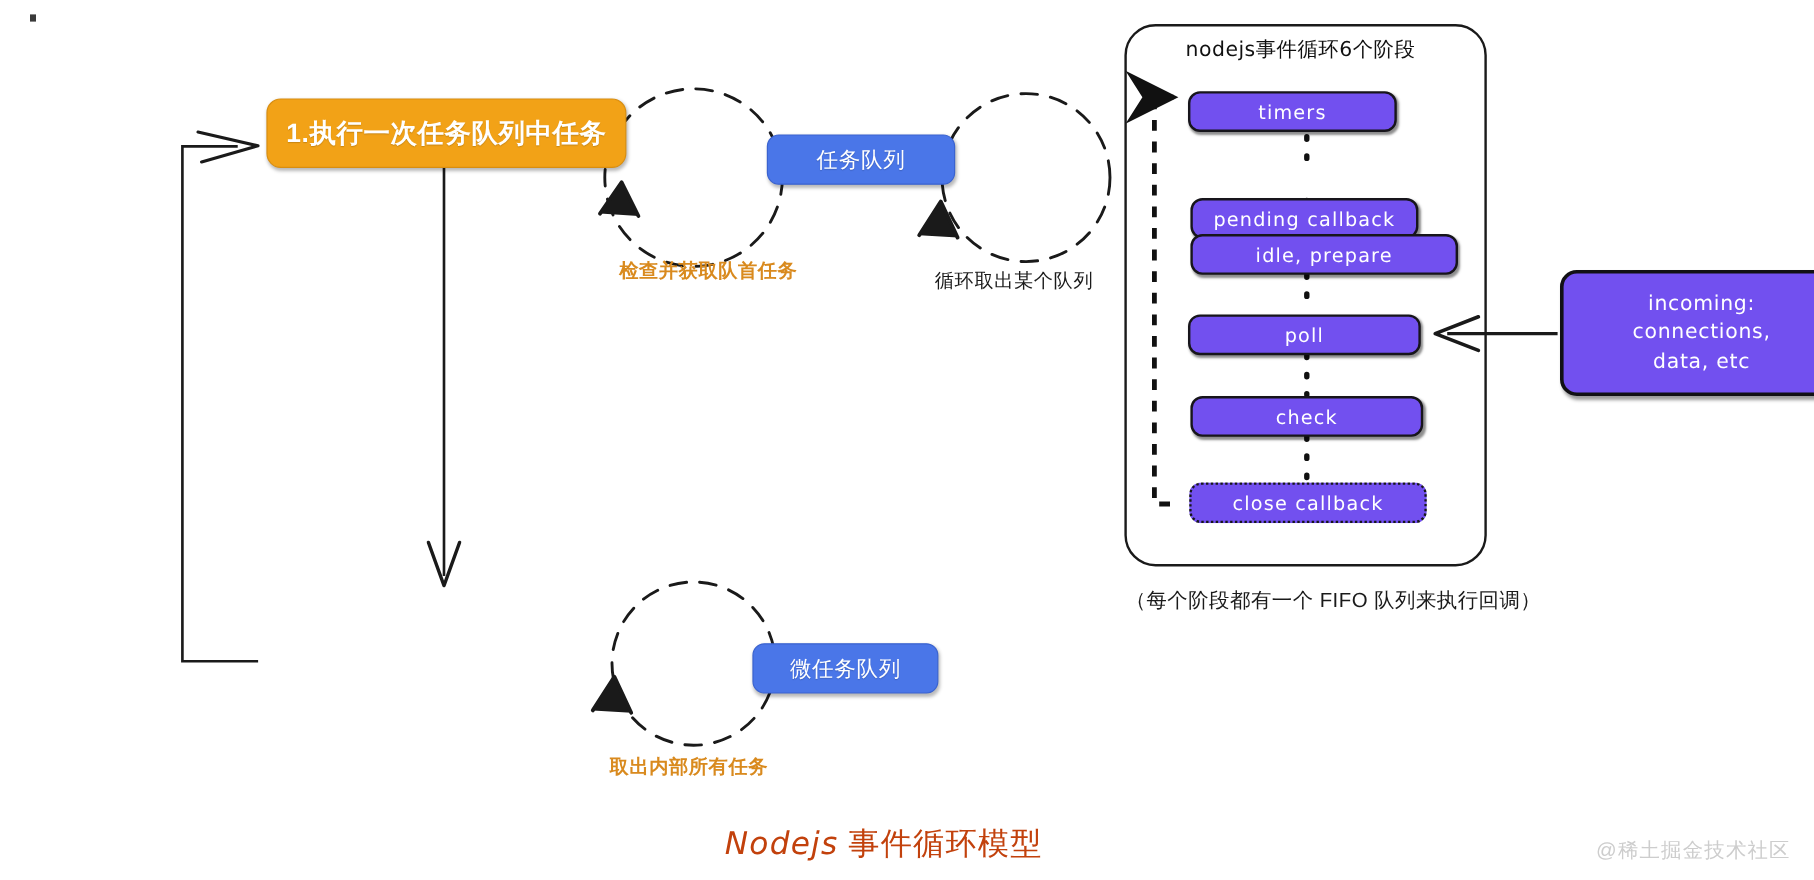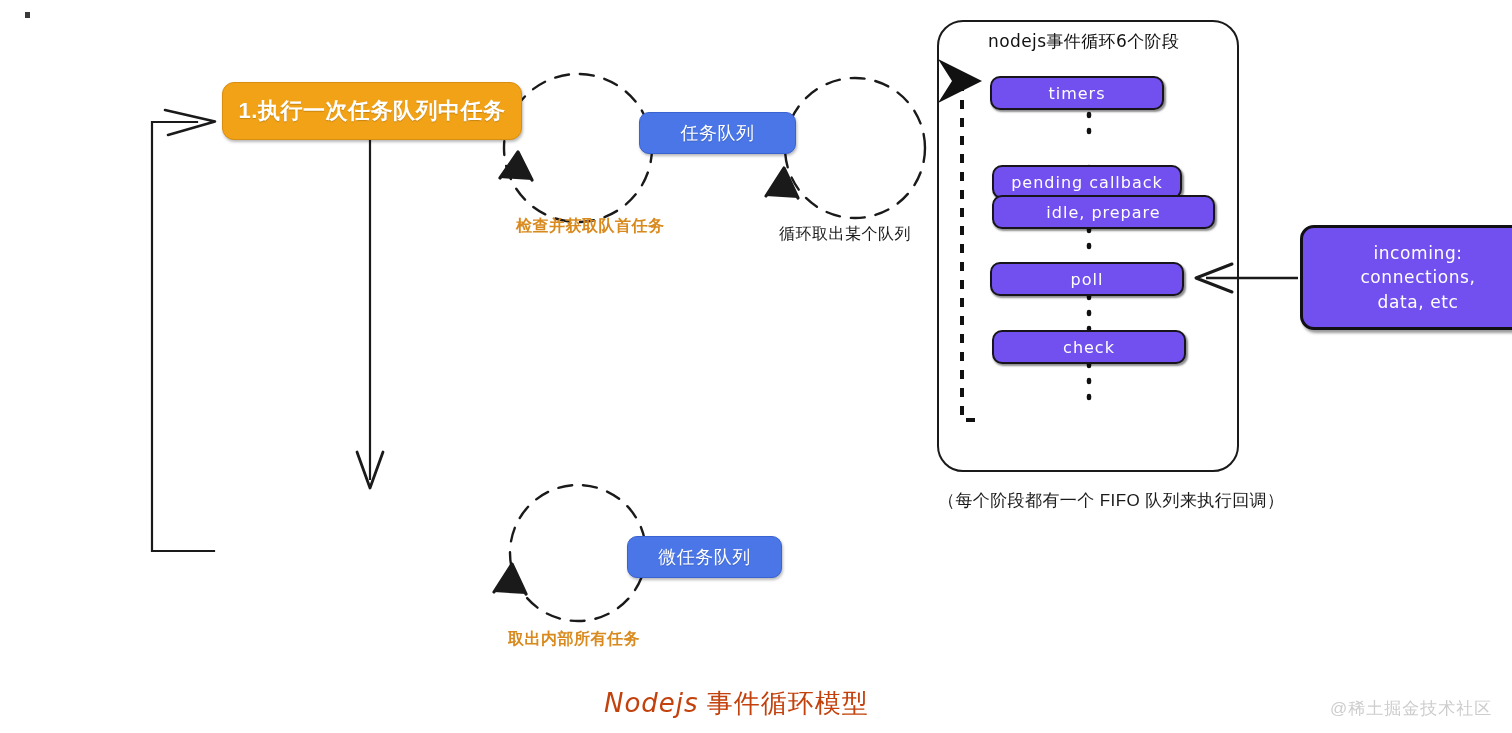--- a/index.html
+++ b/index.html
@@ -238,20 +238,23 @@
   </div>
   <div class="node purple-box" style="left:992px; top:195px; width:223px; height:34px;">
     <span>idle, prepare</span>
   </div>
   <div class="node purple-box" style="left:990px; top:262px; width:194px; height:34px;">
     <span>poll</span>
   </div>
   <div class="node purple-box" style="left:992px; top:330px; width:194px; height:34px;">
     <span>check</span>
   </div>
+  <div class="node purple-box dotted" style="left:991px; top:402px; width:198px; height:34px;">
+    <span>close callback</span>
+  </div>
 
   <div class="caption" style="left:928px; top:489px;">（每个阶段都有一个 FIFO 队列来执行回调）</div>
 
   <div class="node purple-big" style="left:1300px; top:225px; width:236px; height:105px;">
     <span>incoming:</span>
     <span>connections,</span>
     <span>data, etc</span>
   </div>
 
   <div class="diagram-title" style="left:604px; top:686px;">

